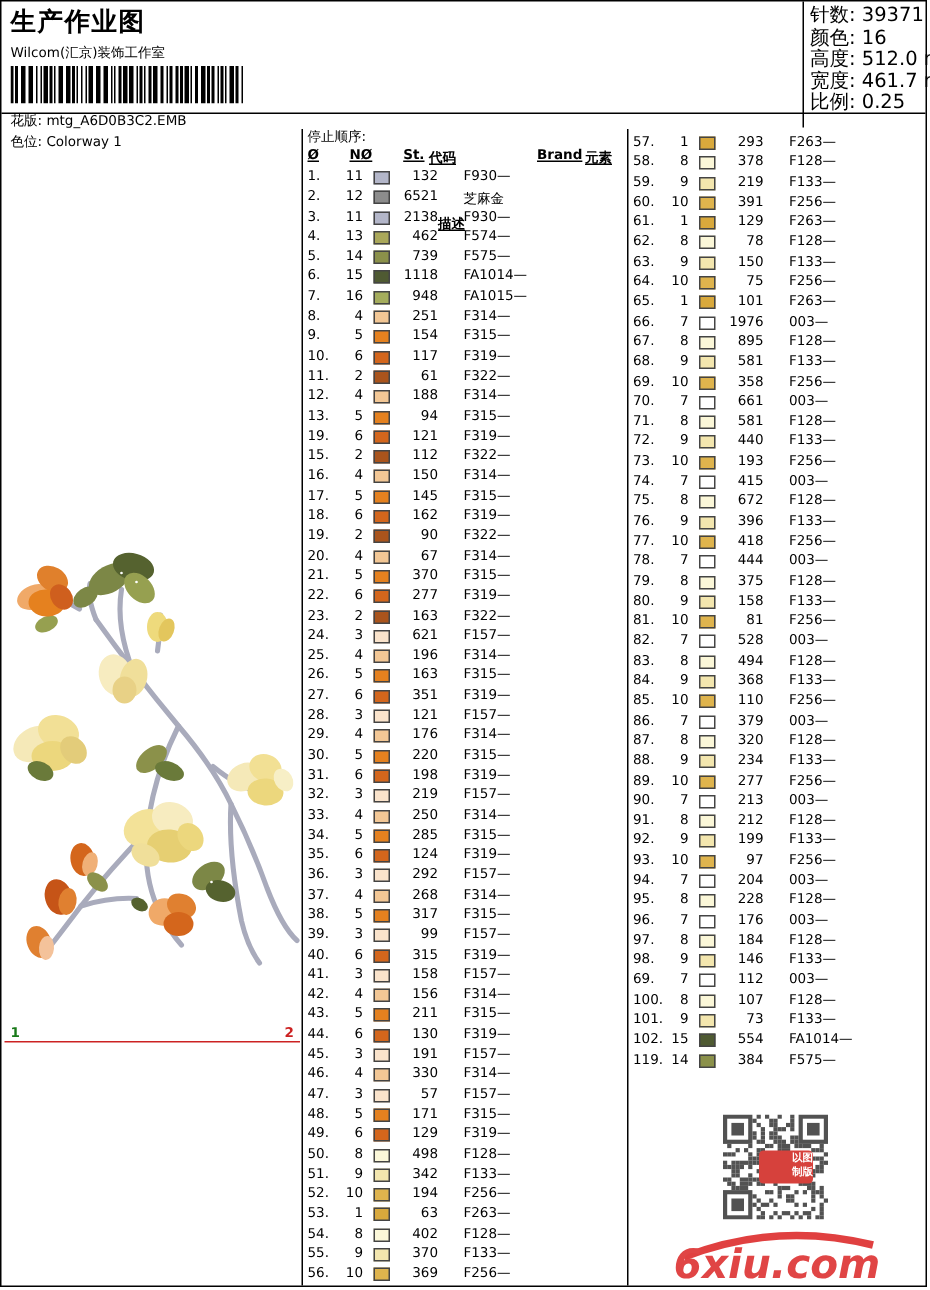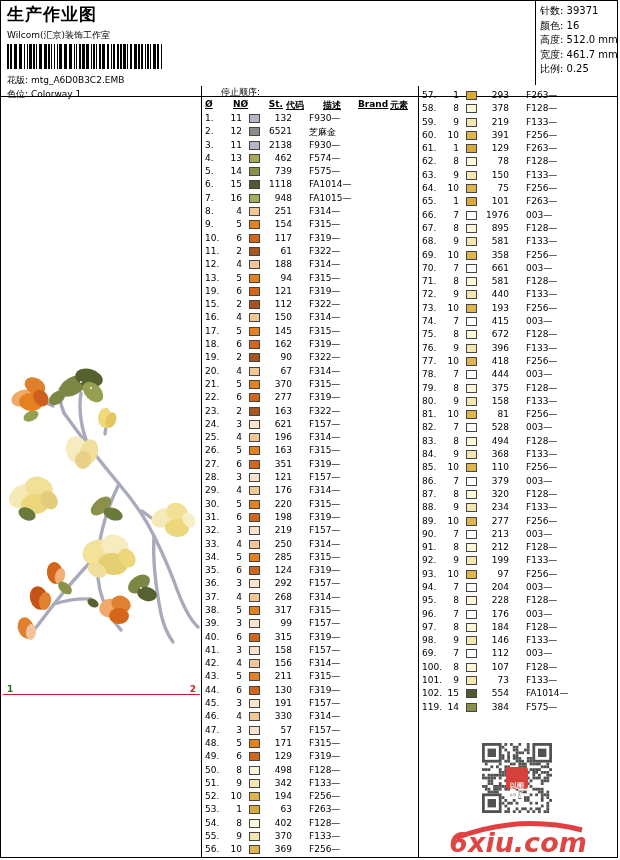--- a/index.html
+++ b/index.html
@@ -1,54 +1,54 @@
 <!DOCTYPE html>
 <html><head>
 <meta charset="utf-8">
 <style>
   * { margin:0; padding:0; box-sizing:border-box; }
   html,body { width:620px; height:860px; background:#fff; font-family:"DejaVu Sans","Liberation Sans",sans-serif; color:#000; }
   .page { position:absolute; left:0; top:0; width:618px; height:858px; border:1px solid #000; background:#fff; }
 
   
-  .header { position:absolute; left:0; top:0; width:616px; height:96px; border-bottom:1px solid #000; }
+  .header { position:absolute; left:0; top:0; width:616px; height:75px; border-bottom:1px solid #000; }
   .hdr-left { position:absolute; left:6px; top:2px; }
   .title { font-size:17px; font-weight:bold; letter-spacing:1px; }
   .studio { font-size:9px; margin-top:3px; }
   .barcode { margin-top:2px; }
   .meta-line { font-size:9px; margin-top:1px; }
   .info-box { position:absolute; right:0; top:0; width:82px; height:84px; border-left:1px solid #000; padding:3px 0 0 4px; }
-  .info-row { font-size:10px; line-height:14.5px; white-space:nowrap; }
+  .info-row { font-size:13px; line-height:14.5px; white-space:nowrap; }
 
   
   .main { position:absolute; left:0; top:85px; width:616px; height:771px; }
   .design-panel { position:absolute; left:0; top:0; width:201px; height:771px; border-right:1px solid #000; }
   .design-svg { position:absolute; left:0; top:0; }
   .redline { position:absolute; left:2px; top:608px; width:197px; height:0; border-top:1px solid #cc2222; }
   .marker { position:absolute; top:-11px; font-size:9px; font-weight:bold; }
   .marker.m1 { left:4px; }
   .marker.m2 { right:4px; }
 
   .tcol { position:absolute; top:0; height:771px; font-size:9px; }
   .tcol1 { left:202px; width:216px; border-right:1px solid #000; }
   .tcol2 { left:419px; width:197px; }
-  .stoporder { height:13px; line-height:13px; padding-left:18px; white-space:nowrap; }
+  .stoporder { height:13px; line-height:13px; padding-left:2px; white-space:nowrap; }
   .thead { position:relative; height:13px; }
   .thead span { position:absolute; top:0; font-weight:bold; text-decoration:underline; white-space:nowrap; }
   .rows { position:relative; }
   .trow { position:relative; height:13.3px; }
   .trow span { position:absolute; top:1px; white-space:nowrap; }
   .c-num { left:2px; width:20px; }
   .c-thr { left:22px; width:17px; text-align:right; }
   .c-sw  { position:absolute; left:46px; top:2px; width:11px; height:9px; border:1px solid #444; }
   .c-st  { left:59px; width:30px; text-align:right; }
   .c-code{ left:106px; }
 
   .qr-wrap { position:absolute; left:62px; top:657px; width:70px; height:70px; }
-  .qr-stamp { position:absolute; left:24px; top:24px; width:22px; height:22px; background:#d6413c; border-radius:3px; color:#fff; font-size:7px; font-weight:bold; line-height:9px; text-align:center; padding-top:15px; }
+  .qr-stamp { position:absolute; left:24px; top:24px; width:36px; height:22px; background:#d6413c; border-radius:3px; color:#fff; font-size:7px; font-weight:bold; line-height:9px; text-align:right; padding-top:1px; }
   .wm-wrap { position:absolute; left:28px; top:728px; width:140px; height:42px; }
 </style>
 </head>
 <body>
 
 <div class="page">
 
   <div class="header">
     <div class="hdr-left">
       <div class="title">生产作业图</div>
@@ -226,21 +226,21 @@
       </div>
     </div>
 
     <div class="tcol tcol1">
       <div class="stoporder">停止顺序:</div>
       <div class="thead" id="thead1">
           <span style="left: 2px;">Ø</span>
           <span style="left: 30px;">NØ</span>
           <span style="left: 58px; width: 22px; text-align: right;">St.</span>
           <span style="left: 83px;">代码</span>
-          <span style="left: 120px;">描述</span>
+          <span style="left: 89px; margin-top: 44px;">描述</span>
           <span style="left: 155px;">Brand</span>
           <span style="left: 187px; text-decoration: underline;">元素</span>
         </div>
       <div class="rows" id="rows1">
           <div class="trow">
             <span class="c-num">1.</span>
             <span class="c-thr">11</span>
             <i class="c-sw" style="background: rgb(179, 182, 201);"></i>
             <span class="c-st">132</span>
             <span class="c-code">F930—</span>

